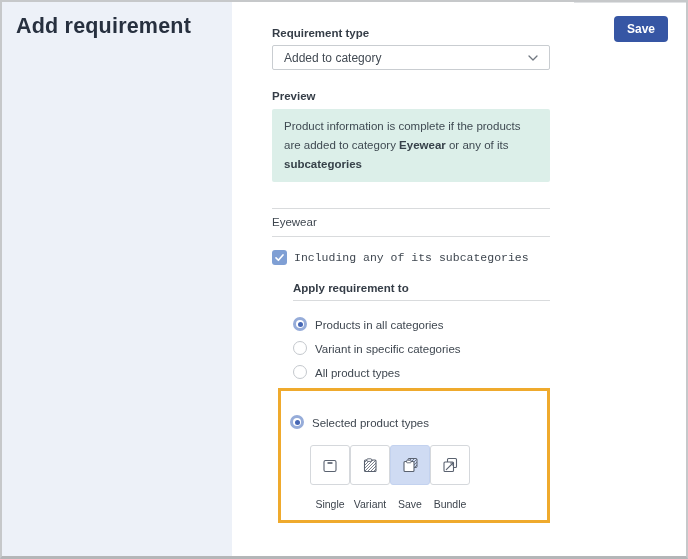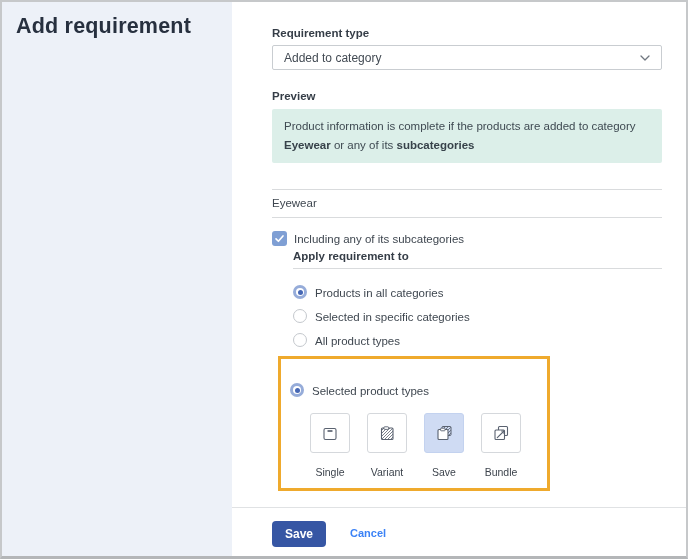--- a/index.html
+++ b/index.html
@@ -21,21 +21,21 @@
     width:230px; flex:0 0 230px;
     background:#edf1f8;
     padding:12px 0 0 14px;
   }
   .sidebar h1 {
     font-size:21.5px; font-weight:bold; color:#27303f;
     letter-spacing:.2px;
   }
   
   .content {
-    flex:1; display:flex; flex-direction:column; background:#fff;
+    flex:1; display:flex; background:#fff;
     min-width:0;
   }
   .content-main { flex:1; padding:25px 24px 0 40px; }
   .field-label {
     font-size:11.5px; font-weight:bold; color:#353d47; margin-bottom:6px;
   }
   
   .select-box {
     height:25px; border:1px solid #c9cdd1; border-radius:2px;
     display:flex; align-items:center; justify-content:space-between;
@@ -55,21 +55,21 @@
     display:flex; align-items:center; justify-content:space-between;
     margin-bottom:5px;
   }
   .divider { border-top:1px solid #d9dbdd; }
   .catalog-value {
     font-size:11.5px; color:#3f4750; padding:7px 0 8px;
   }
   .catalog-block { margin-bottom:13px; }
   
   .check-row {
-    display:flex; align-items:center; gap:7px; margin-bottom:4px; cursor:pointer;
+    display:flex; align-items:center; gap:7px; margin-bottom:17px; cursor:pointer;font-family:Liberation Mono, monospace;
   }
   .checkbox {
     width:15px; height:15px; border-radius:3px; background:#7f9fd4;
     display:flex; align-items:center; justify-content:center; flex:0 0 15px;
   }
   .check-row .lbl { font-size:11.5px; color:#3f4750; }
   
   .apply-section { margin-left:21px; }
   .apply-section .heading { margin-bottom:6px; }
   .apply-section .divider { margin-bottom:15px; }
@@ -95,21 +95,21 @@
   .group-gap { }
   
   .highlight-box {
     border:3px solid #efaa2d;
     margin-left:-15px; width:272px;
     margin-top:2px;
     padding:2px 0 10px 9px;
     background:transparent;
   }
   .highlight-box .radio-row { margin-bottom:0;margin-top:21px; }
-  .tiles-row { display:flex; gap:17px; margin:16px 0 0 20px; }
+  .tiles-row { display:flex; margin:16px 0 0 20px; }
   .tile-col { width:40px; display:flex; flex-direction:column; align-items:center; }
   .tile {
     width:40px; height:40px; border:1px solid #d5d8dc; border-radius:3px;
     background:#fff; display:flex; align-items:center; justify-content:center;
     cursor:pointer;
   }
   .tile.sel { background:#cfdbf3; border-color:#c3d2ef; }
   .tile-label { font-size:10.5px; color:#3d444d; margin-top:13px; }
   
   .footer {
@@ -185,21 +185,21 @@
         <div class="divider"></div>
 
         <div class="radio-row">
           <span class="radio sel">
               <span class="dot"></span>
             </span>
           <span class="lbl">Products in all categories</span>
         </div>
         <div class="radio-row">
           <span class="radio"></span>
-          <span class="lbl">Selected in specific categories</span>
+          <span class="lbl">Variant in specific categories</span>
         </div>
 
         <div class="radio-row group-gap">
           <span class="radio"></span>
           <span class="lbl">All product types</span>
         </div>
 
         <div class="highlight-box">
           <div class="radio-row">
             <span class="radio sel">

